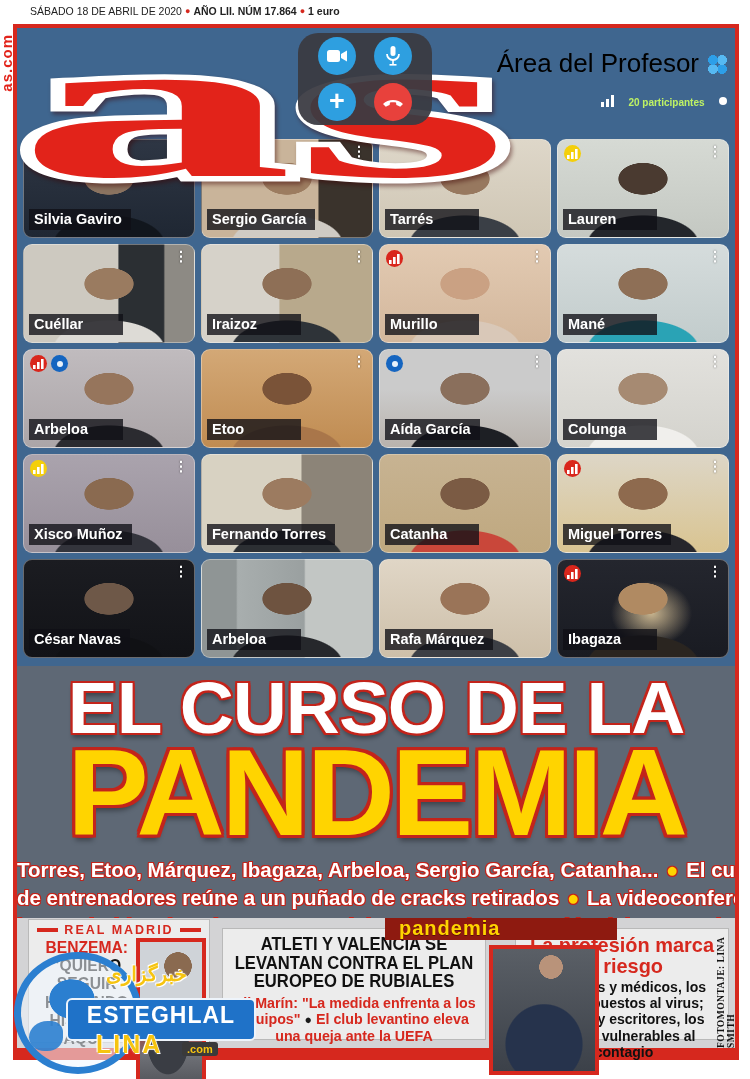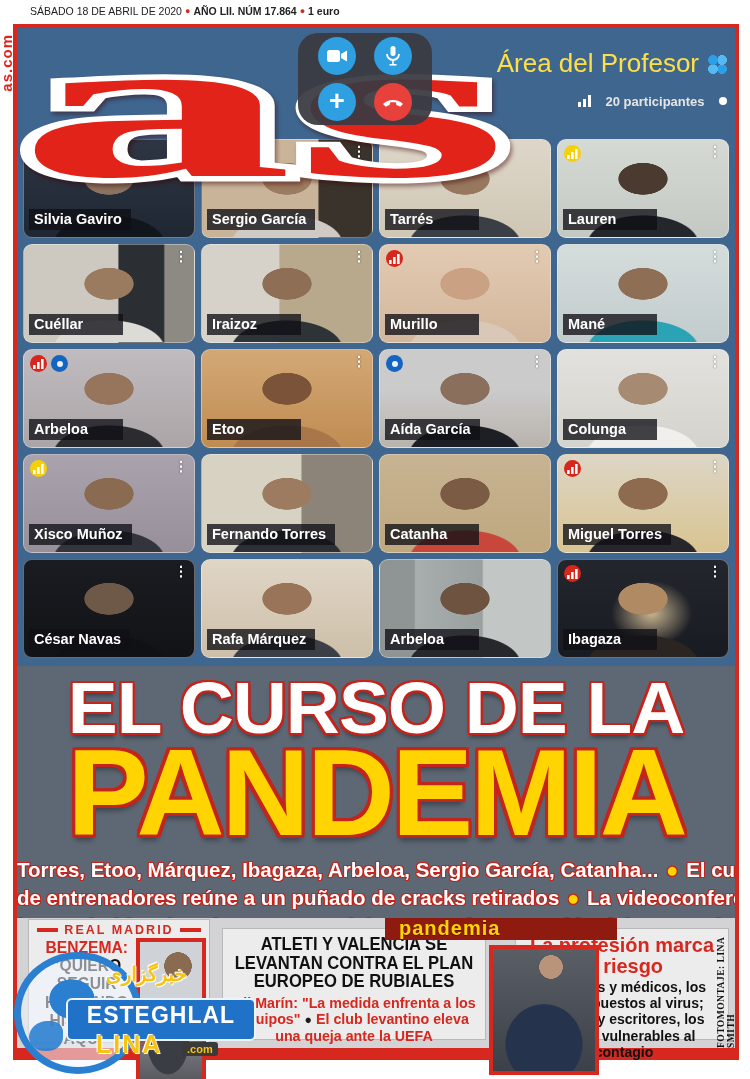--- a/index.html
+++ b/index.html
@@ -17,29 +17,29 @@
          color:#e2231a;font-weight:bold;font-size:15px;letter-spacing:1px;z-index:9;}
   
   .hdr{position:relative;width:100%;height:106px;background:#3f668f;}
   .aslogo{position:absolute;left:-4px;top:-24px;z-index:6;filter:drop-shadow(2px 3px 2px rgba(60,0,0,.45));}
   .callpanel{position:absolute;left:281px;top:5px;width:134px;height:92px;background:rgba(58,58,66,.94);
              border-radius:20px;z-index:7;display:grid;grid-template-columns:38px 38px;
              grid-template-rows:38px 38px;gap:8px 18px;justify-content:center;align-content:center;}
   .cbtn{width:38px;height:38px;border-radius:50%;display:flex;align-items:center;justify-content:center;}
   .cbtn.blue{background:#2e9fe0;}  .cbtn.red{background:#e8413c;}
   .cbtn .plus{color:#fff;font-size:27px;font-weight:bold;line-height:1;margin-top:-2px;}
-  .profarea{position:absolute;left:470px;top:20px;width:240px;text-align:right;color:#fde047;
+  .profarea{position:absolute;left:470px;top:20px;width:240px;text-align:right;color:#000000;
             font-size:26px;z-index:7;white-space:nowrap;}
   .appicon{display:inline-block;width:20px;height:20px;margin-left:8px;vertical-align:-2px;
            background:radial-gradient(circle 5px at 6px 6px,#2d9fe8 98%,transparent),
                       radial-gradient(circle 5px at 15px 6px,#56b9f2 98%,transparent),
                       radial-gradient(circle 5px at 6px 15px,#56b9f2 98%,transparent),
                       radial-gradient(circle 5px at 15px 15px,#2d9fe8 98%,transparent);}
   .partrow{position:absolute;left:470px;top:64px;width:240px;text-align:right;z-index:7;white-space:nowrap;}
-  .partrow .ptx{color:#e5e5e5;font-weight:bold;font-size:13px;margin:0 10px;}
+  .partrow .ptx{color:#bef264;font-weight:bold;font-size:10px;margin:0 10px;}
   .wdot{display:inline-block;width:8px;height:8px;border-radius:50%;background:#fff;vertical-align:1px;}
   .sigbars{display:inline-block;vertical-align:-1px;}
   
   .grid{position:relative;width:100%;height:532px;box-sizing:border-box;padding:5px 6px;
         display:grid;grid-template-columns:repeat(4,1fr);grid-auto-rows:99px;gap:6px;background:#3f668f;}
   .vtile{position:relative;border-radius:9px;overflow:hidden;border:1px solid rgba(255,255,255,.35);}
   .vtile::after{content:"";position:absolute;inset:0;
      background:radial-gradient(ellipse 23% 26% at 50% 40%,var(--skin,#8a6f5c) 62%,transparent 64%),
                 radial-gradient(ellipse 52% 48% at 50% 108%,var(--shirt,#23262b) 62%,transparent 64%);}
   .nm{position:absolute;left:5px;bottom:7px;z-index:3;background:rgba(15,15,22,.78);color:#fff;
@@ -324,26 +324,26 @@
         </span>
       <span class="menu">⋮</span>
       <span class="nm">Miguel Torres</span>
     </div>
 
     <div class="vtile t17">
       <span class="menu">⋮</span>
       <span class="nm">César Navas</span>
     </div>
 
+    <div class="vtile t19">
+      <span class="nm">Arbeloa</span>
+    </div>
+
     <div class="vtile t18">
       <span class="nm">Rafa Márquez</span>
-    </div>
-
-    <div class="vtile t19">
-      <span class="nm">Arbeloa</span>
     </div>
 
     <div class="vtile t20">
       <span class="st p1 sig-red">
           <svg width="11" height="10" viewBox="0 0 11 10">
             <rect x="0" y="6" width="2.6" height="4" fill="#fff"></rect>
             <rect x="4" y="3" width="2.6" height="7" fill="#fff"></rect>
             <rect x="8" y="0" width="2.6" height="10" fill="#fff"></rect>
           </svg>
         </span>

